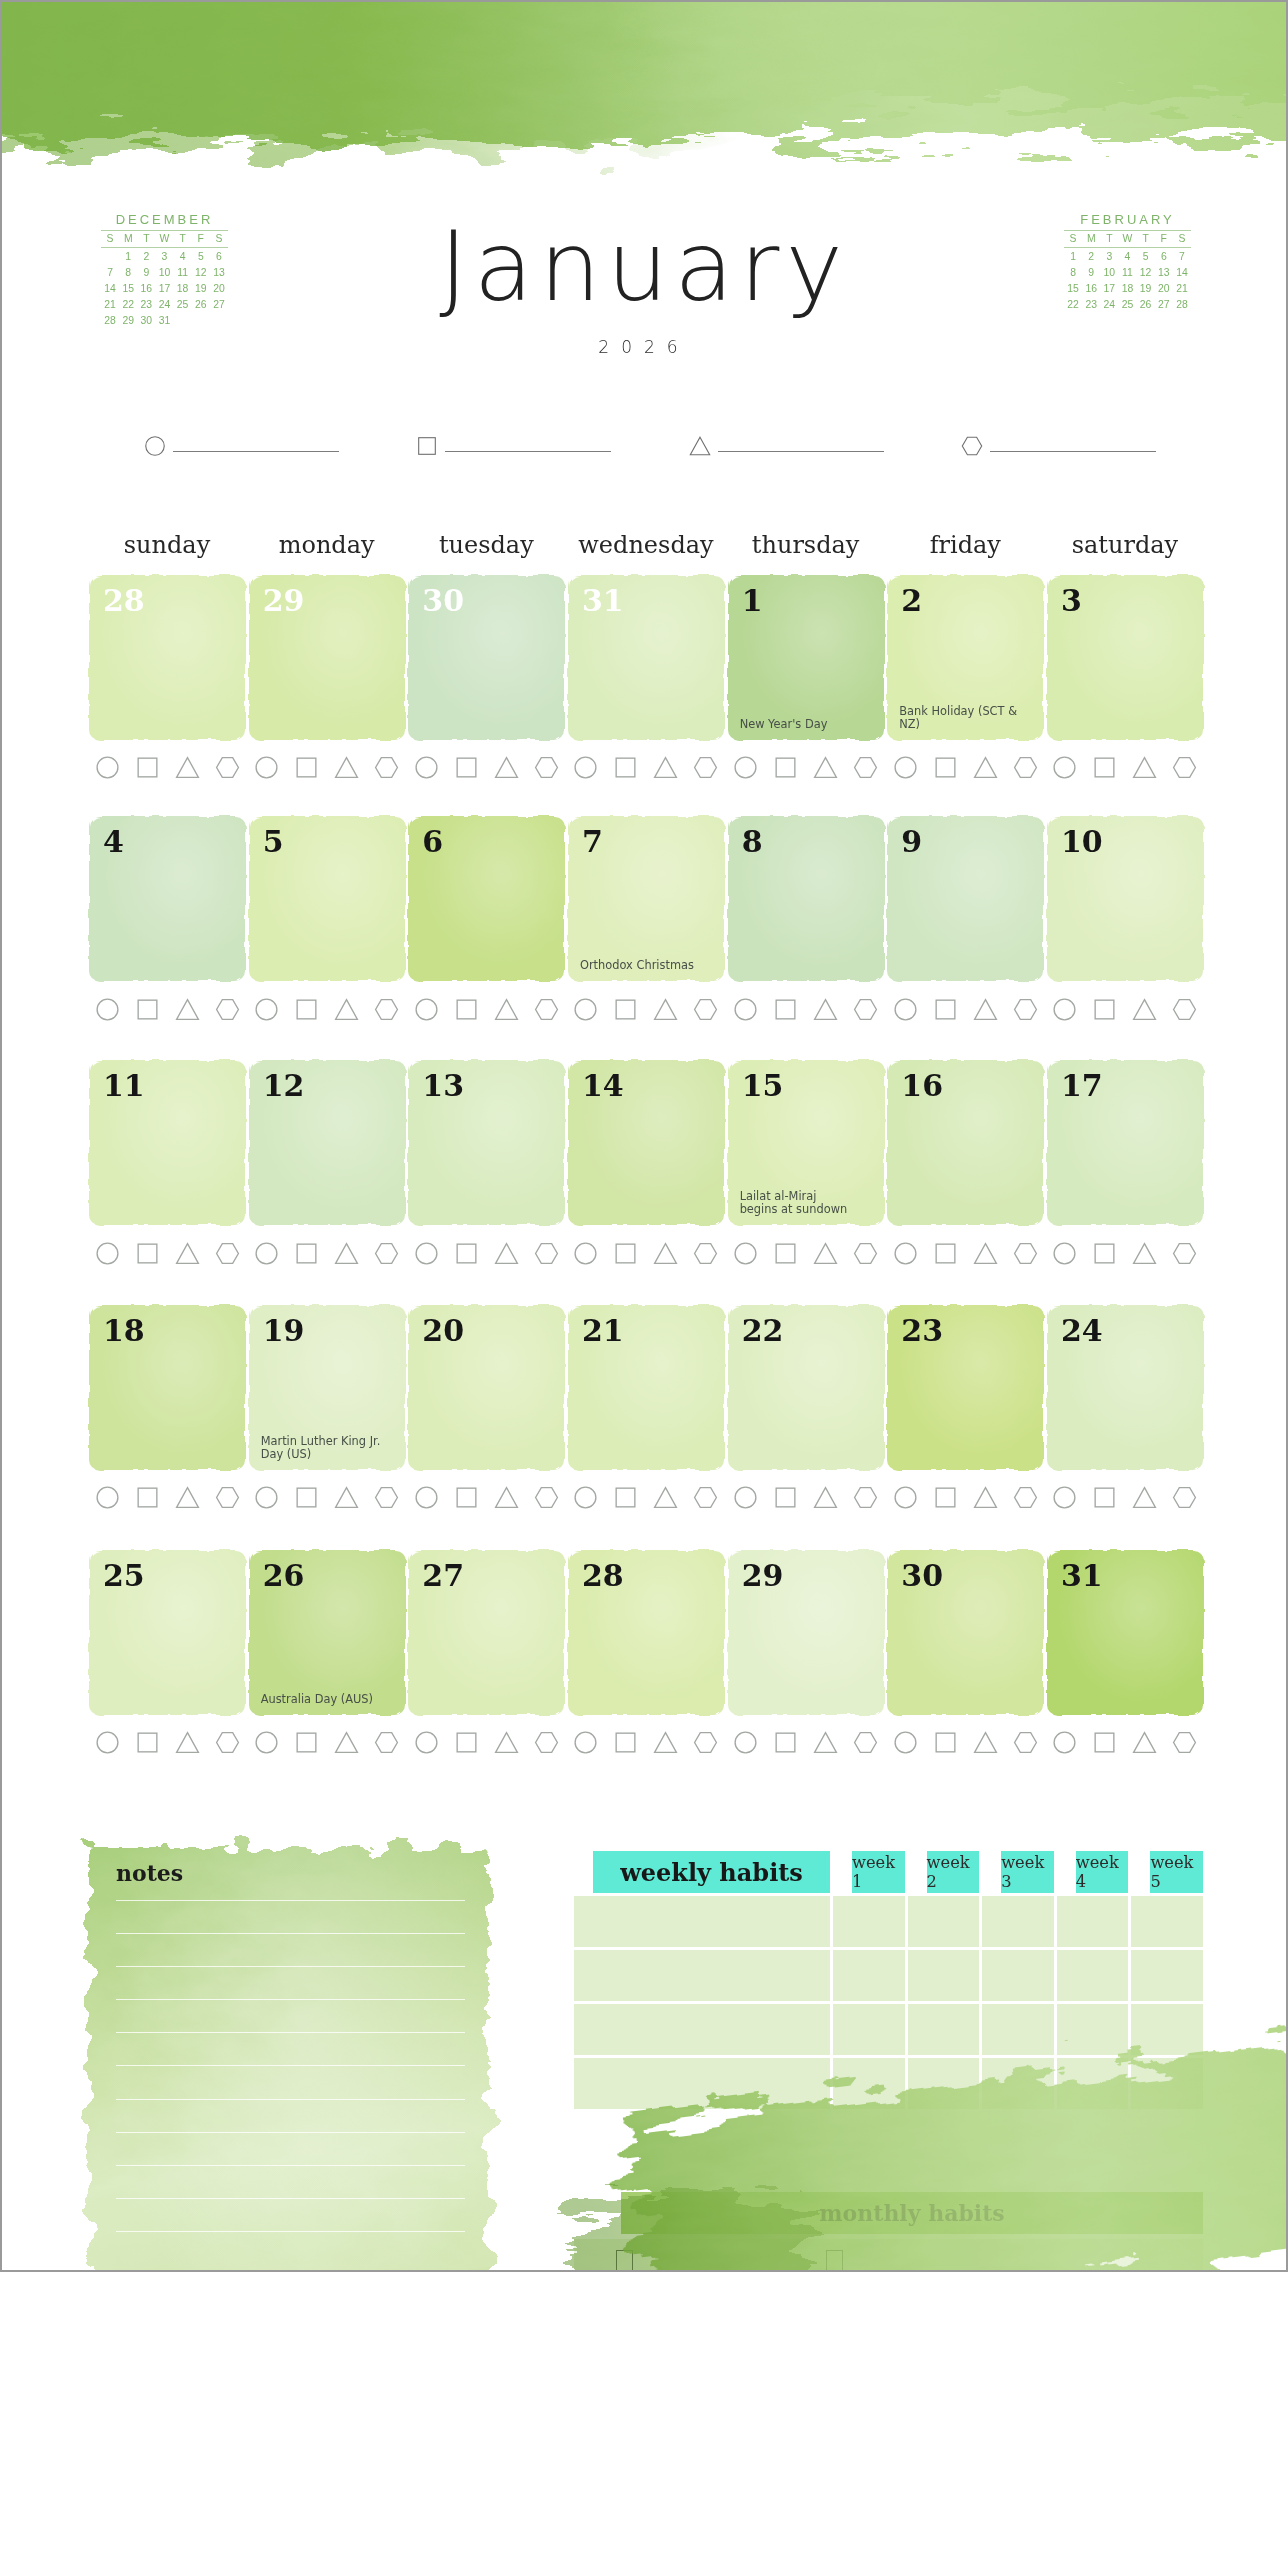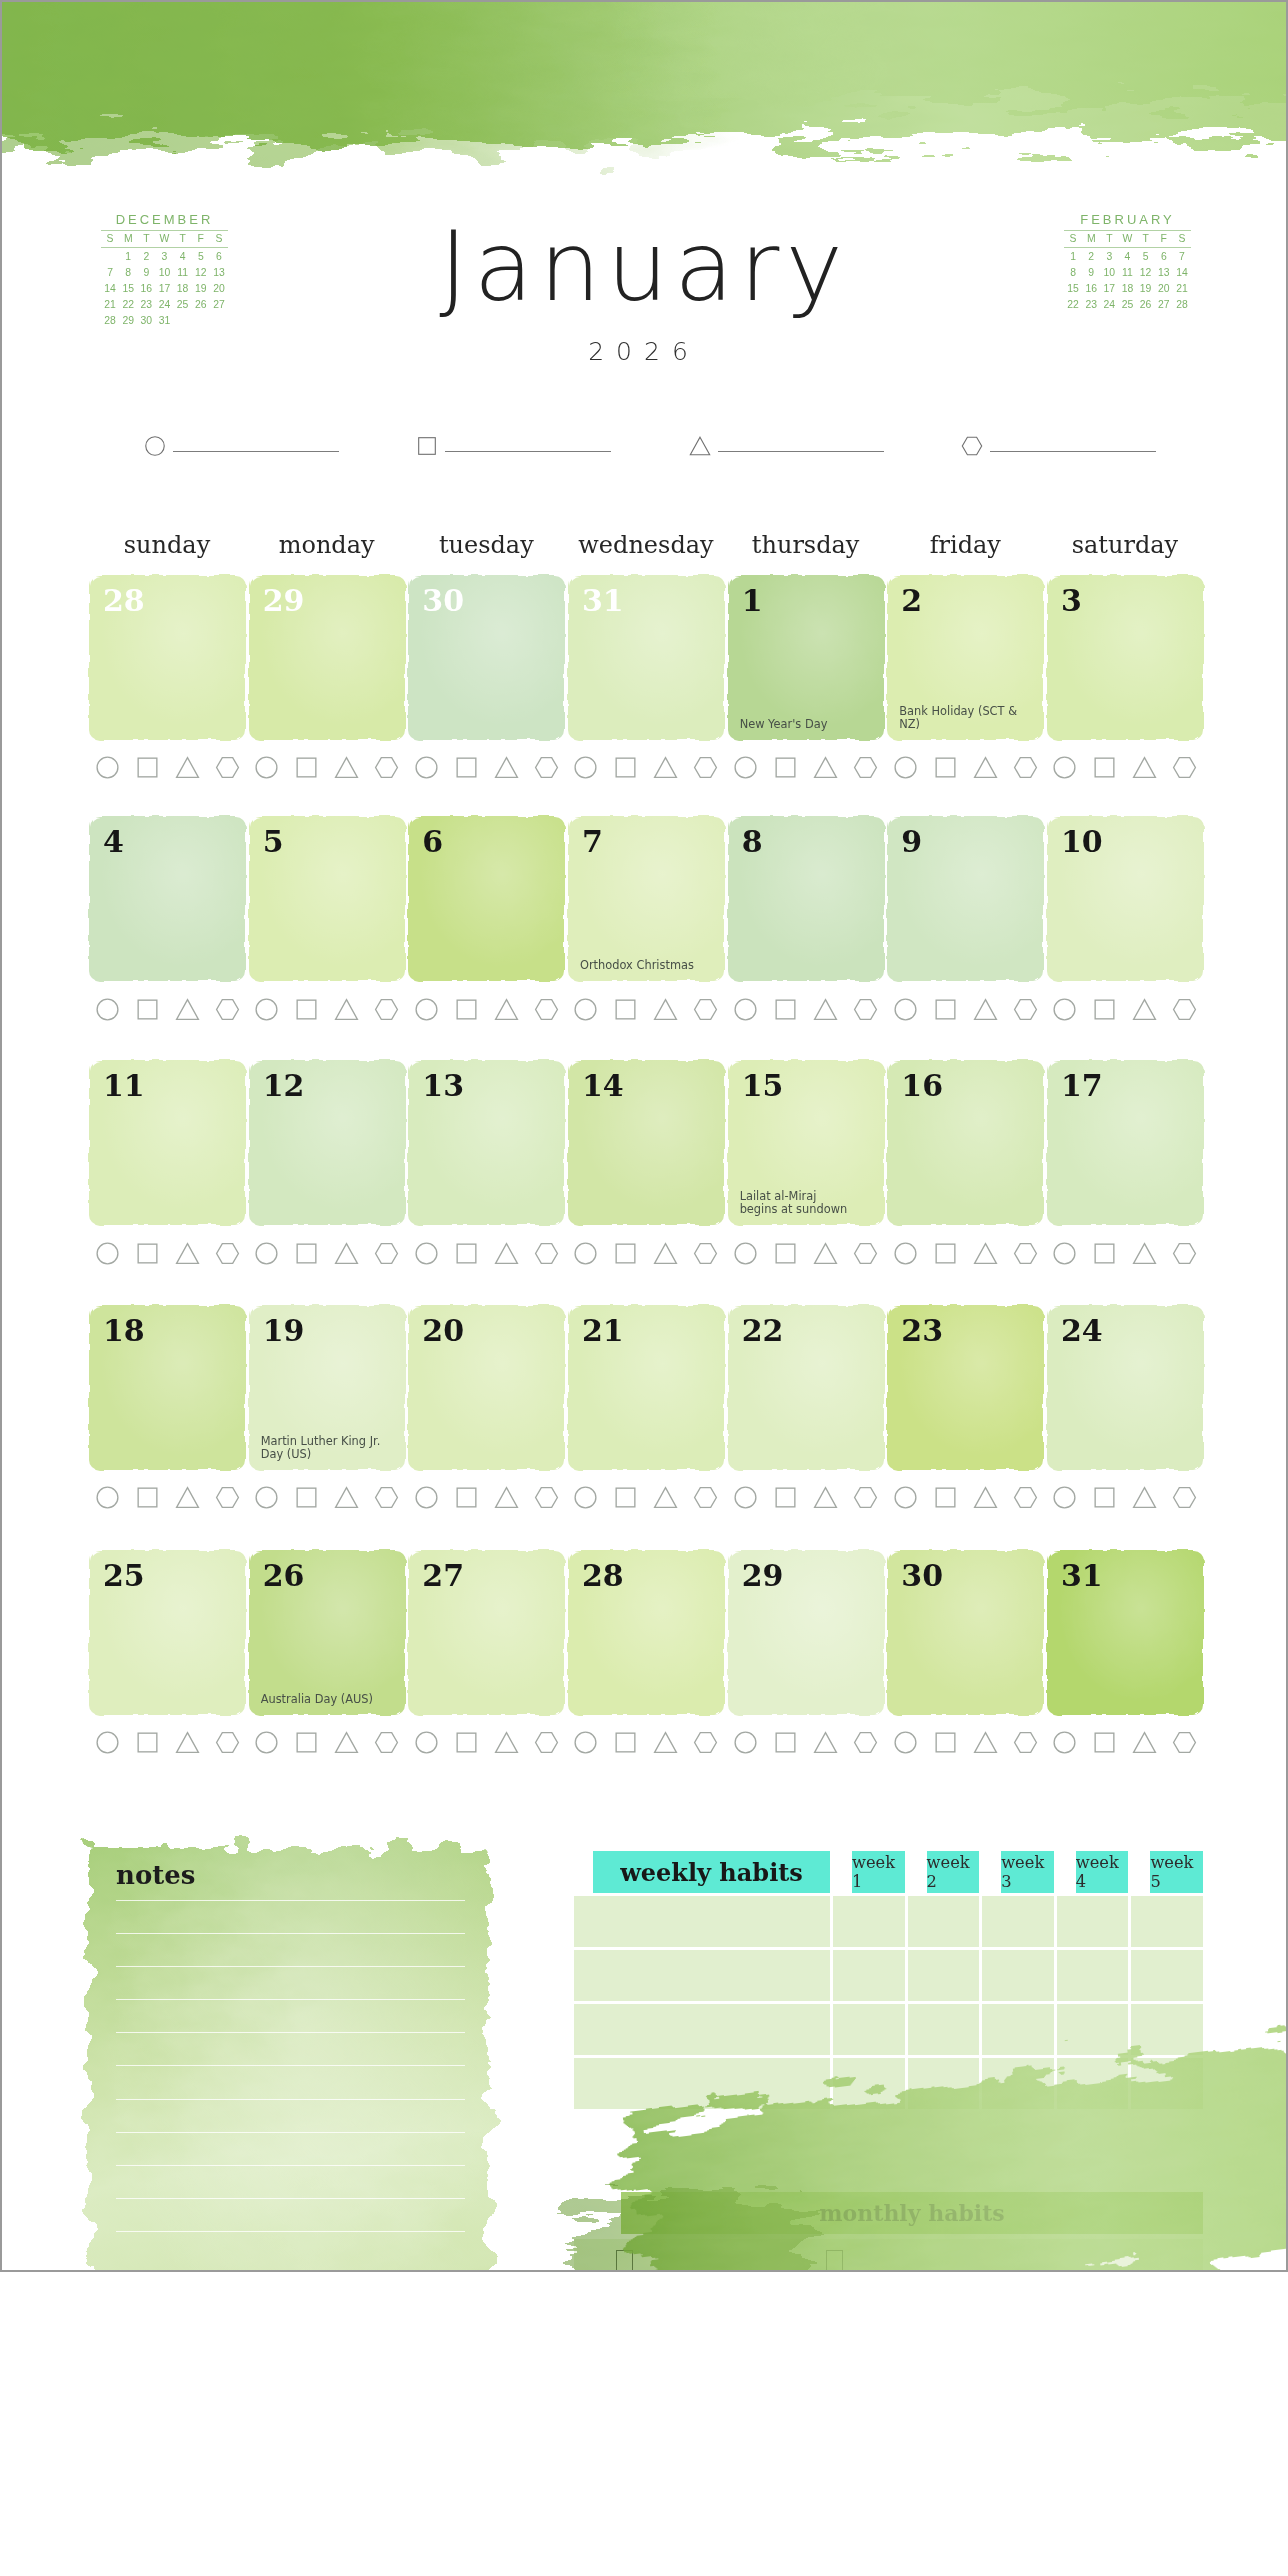--- a/index.html
+++ b/index.html
@@ -26,21 +26,21 @@
   .mini{width:127px;color:#7eb469;text-align:center;}
   .mini .m-title{font-family:"Liberation Sans",sans-serif;font-size:13px;letter-spacing:3px;
       padding-bottom:3px;border-bottom:1px solid rgba(126,180,105,.6);}
   .mini .m-grid{display:grid;grid-template-columns:repeat(7,1fr);
       font-family:"Liberation Sans",sans-serif;font-size:10.4px;line-height:16px;}
   .mini .m-initials{border-bottom:1px solid rgba(126,180,105,.6);margin-bottom:1px;}
   
   .month-title{left:0;right:0;top:216px;text-align:center;color:#222;
       font-family:"DejaVu Sans",sans-serif;font-weight:200;font-size:97px;letter-spacing:6px;line-height:1;}
   .year-title{left:0;right:0;top:335px;text-align:center;color:#2e2e2e;
-      font-family:"DejaVu Sans",sans-serif;font-weight:300;font-size:25px;letter-spacing:12px;}
+      font-family:"DejaVu Sans",sans-serif;font-weight:300;font-size:17px;letter-spacing:12px;}
   
   .ht{left:141px;top:432px;width:1013px;display:flex;align-items:flex-end;justify-content:space-between;}
   .ht-label{font-family:"DejaVu Serif","Liberation Serif",serif;font-weight:bold;font-size:24px;
       letter-spacing:1px;color:#141414;padding-bottom:2px;}
   .ht-group{display:flex;align-items:flex-end;}
   .ht-line{display:inline-block;width:166px;border-bottom:1.6px solid #7c7c7c;margin:0 0 6px 6px;}
   
   .wd-row{left:87px;top:529px;width:1114px;display:flex;justify-content:space-between;}
   .wd{width:156px;text-align:center;font-family:"DejaVu Serif","Liberation Serif",serif;
       font-size:24px;color:#262626;}
@@ -55,21 +55,21 @@
   .shape-row{left:87px;width:1114px;display:flex;justify-content:space-between;height:34px;}
   .shape-cell{width:156px;display:flex;justify-content:center;align-items:center;gap:13px;}
   .shape-cell svg, .ht-group svg{display:block;}
   
   .notes{left:86px;top:1846px;width:400px;height:561px;}
   .notes-bg{position:absolute;inset:0;border-radius:6px;filter:url(#washN);
       background:
         radial-gradient(ellipse at 55% 30%,rgba(255,255,255,.35),rgba(255,255,255,0) 65%),
         linear-gradient(170deg,#a9cf7d 0%,#bcd993 18%,#cfe4ad 38%,#dcecc3 55%,#d4e7b4 76%,#bdd88f 94%);}
   .notes-title{position:absolute;left:28px;top:12px;
-      font-family:"DejaVu Serif","Liberation Serif",serif;font-weight:bold;font-size:26px;color:#1c1c1c;}
+      font-family:"DejaVu Serif","Liberation Serif",serif;font-weight:bold;font-size:22px;color:#1c1c1c;}
   .note-line{position:absolute;left:28px;width:349px;border-top:1px solid rgba(255,255,255,.8);}
   
   .wk-table{left:572px;top:1849px;width:629px;display:grid;grid-template-columns:256px repeat(5,1fr);
       gap:3px;background:#fff;}
   .wk-th{background:#5eead4;height:42px;display:flex;align-items:center;justify-content:center;margin-left:19px;}
   .wk-th.main{font-family:"DejaVu Serif","Liberation Serif",serif;font-weight:bold;font-size:24px;color:#181818;}
   .wk-th.sub{font-family:"DejaVu Serif","Liberation Serif",serif;font-size:16.3px;color:#2c2c2c;}
   .wk-td{background:#e1efcf;height:51px;}
   
   .mo-table{left:572px;top:2190px;width:629px;}

